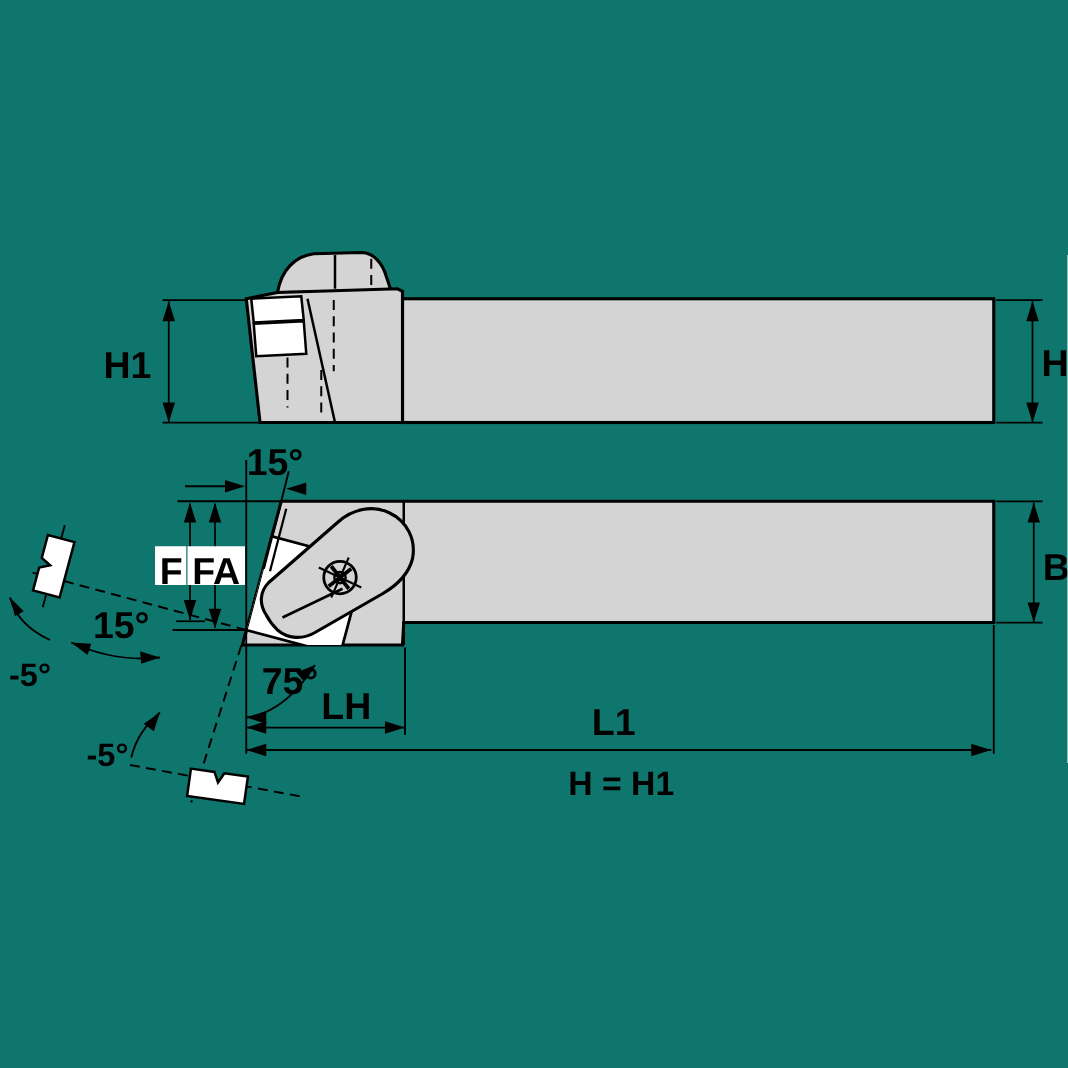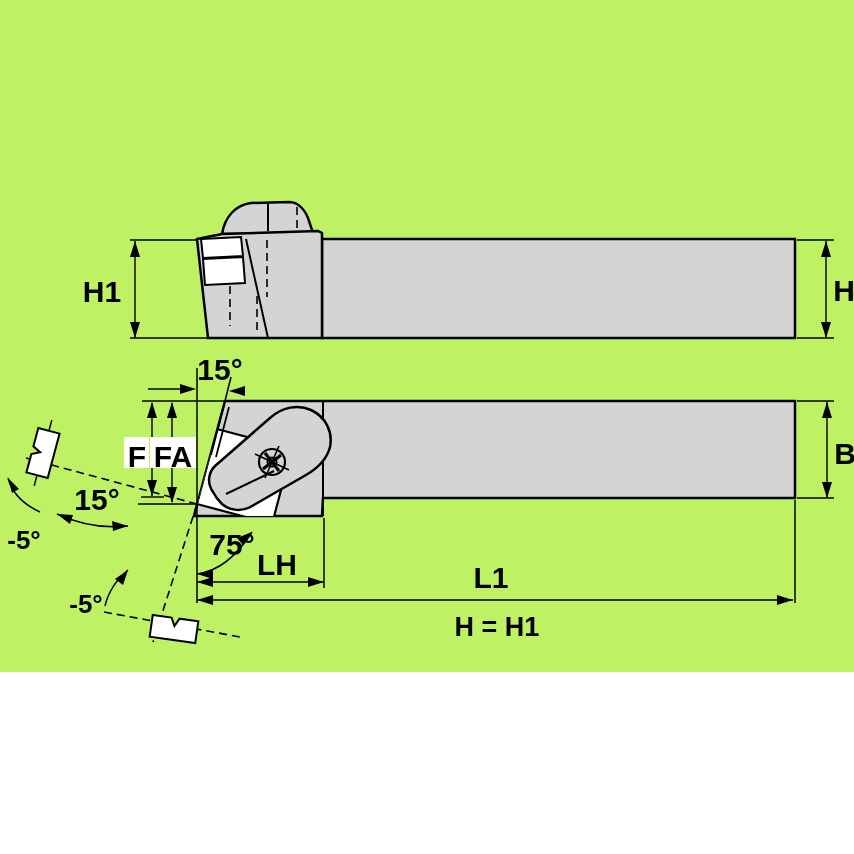--- a/index.html
+++ b/index.html
@@ -1,19 +1,19 @@
 <!DOCTYPE html>
 <html><head>
 <meta charset="utf-8">
 <style>
   html,body{margin:0;padding:0;background:#fff;}
   .canvas{
     position:relative;
-    width:854px;height:672px;
-    background:#bef264;
+    width:854px;height:854px;
+    background:#0f766e;
     font-family:"Liberation Sans", sans-serif;
     overflow:hidden;
   }
   svg{display:block;}
   text{
     font-family:"Liberation Sans", sans-serif;
     font-weight:bold;
     fill:#000;
   }
   .lbl{font-size:30px;}

